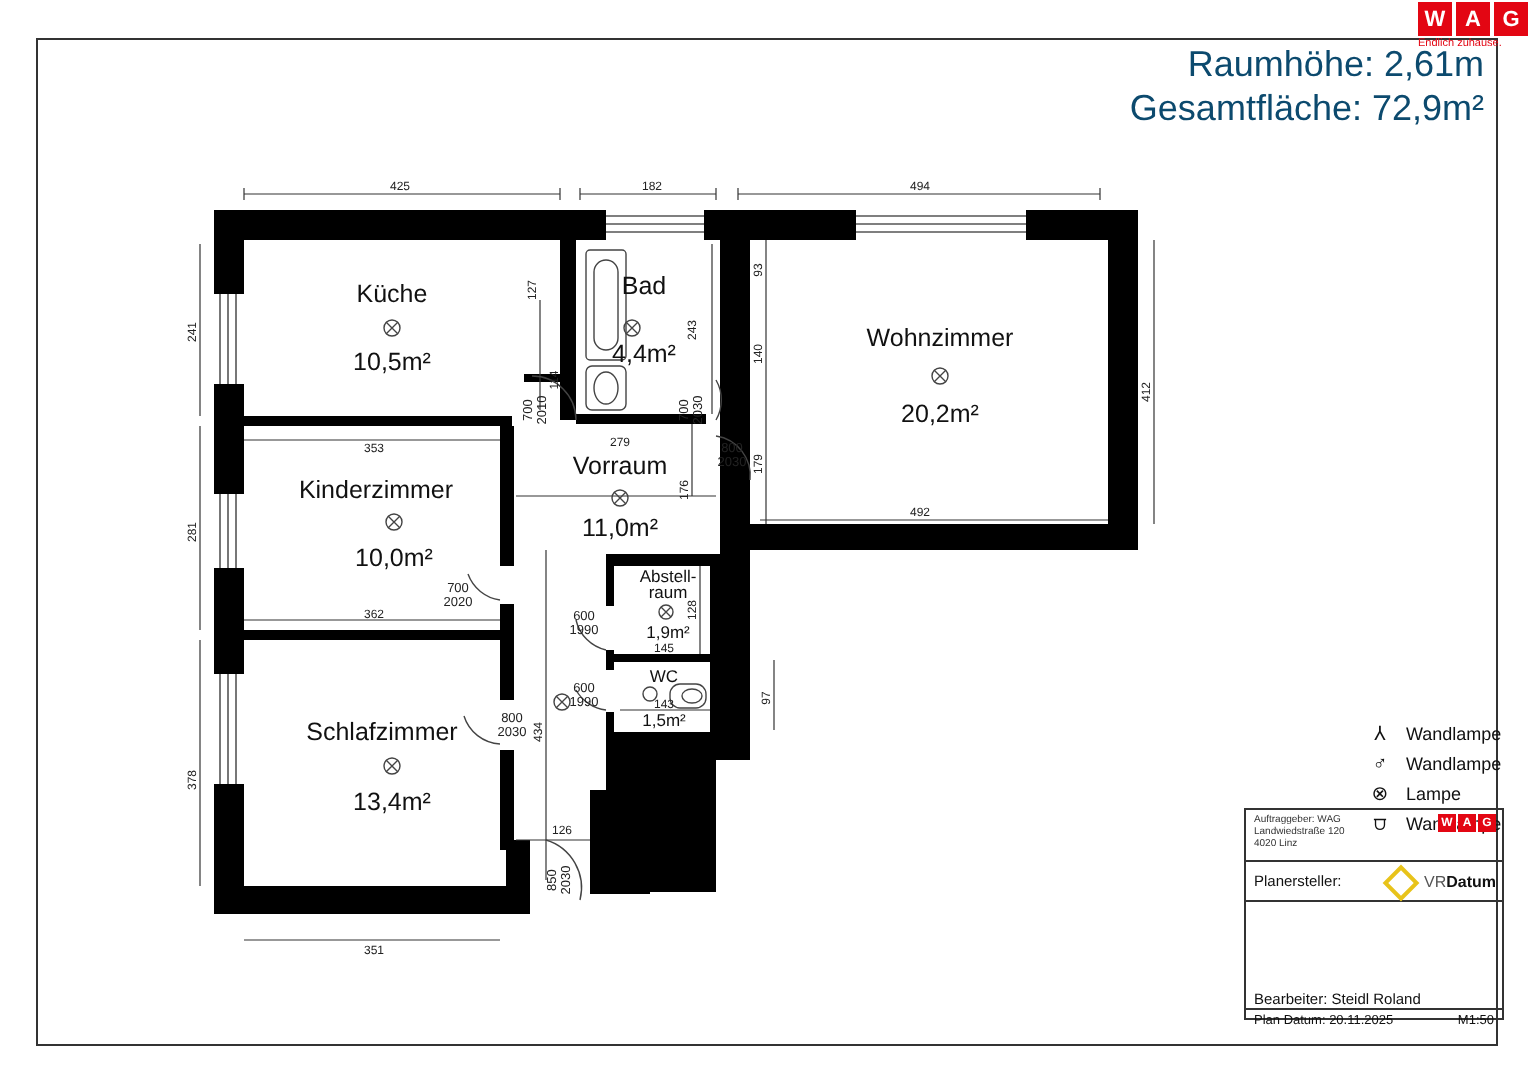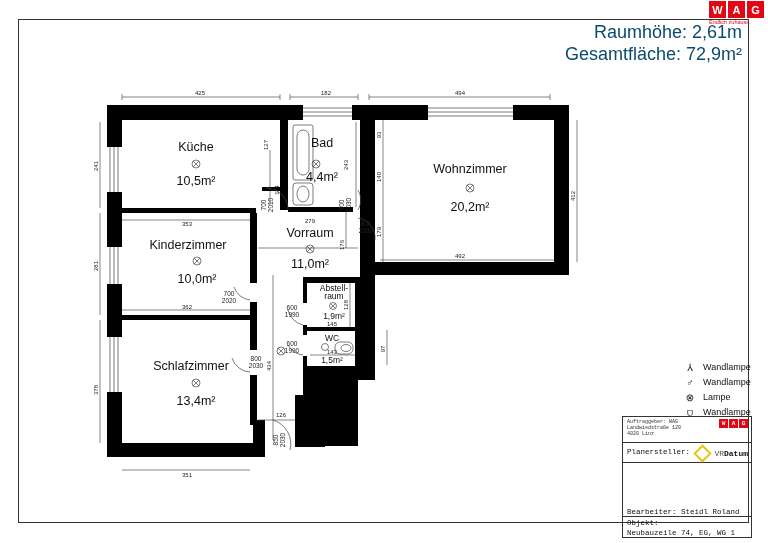--- a/index.html
+++ b/index.html
@@ -11,21 +11,21 @@
   .t-door{font-family:"Liberation Sans",sans-serif;font-size:6.5px;fill:#222;}
   .t-small{font-family:"Liberation Sans",sans-serif;font-size:8.5px;fill:#111;}
   .hdr{position:absolute;right:26px;text-align:right;font-size:18px;line-height:20px;color:#0c4a6e;}
   .logo{position:absolute;left:709px;top:1px;width:56px;}
   .logo .boxes{display:flex;gap:2px;}
   .logo .b{width:17px;height:17px;background:#e30613;color:#fff;font-size:11px;font-weight:bold;display:flex;align-items:center;justify-content:center;}
   .logo .slogan{font-size:5.5px;color:#e30613;margin-top:1px;}
   .legend{position:absolute;left:683px;top:360px;font-size:9px;line-height:15px;}
   .legend .row{display:flex;align-items:center;gap:6px;}
   .legend .sym{width:14px;text-align:center;font-size:10px;}
-  .tb{position:absolute;left:622px;top:416px;width:130px;height:122px;border:1px solid #333;box-sizing:border-box;font-size:7.5px;font-family:Liberation Mono, monospace;}
+  .tb{position:absolute;left:622px;top:404px;width:130px;height:106px;border:1px solid #333;box-sizing:border-box;font-size:7.5px;}
   .tb .sec{border-bottom:1px solid #333;box-sizing:border-box;position:relative;}
   .tb .s1{height:26px;font-size:5px;line-height:6px;padding:2px 4px;color:#333;}
   .tb .s2{height:20px;padding:5px 4px;}
   .tb .s3{height:10px;padding:0 4px;line-height:10px;margin-top:44px;}
   .tb .s4{height:28px;padding:1px 4px;line-height:10px;}
   .tb .s5{height:11px;border-bottom:none;padding:0 4px;line-height:11px;font-size:6.5px;display:flex;justify-content:space-between;}
   .tb .mini-logo{position:absolute;right:3px;top:2px;display:flex;gap:1px;}
   .tb .mini-logo .b{width:9px;height:9px;background:#e30613;color:#fff;font-size:6px;display:flex;align-items:center;justify-content:center;font-weight:bold;}
   .tb .vr{position:absolute;right:3px;top:4px;font-size:8px;color:#555;}
   .tb .vr b{color:#111;}
@@ -290,21 +290,17 @@
       <div class="b">W</div>
       <div class="b">A</div>
       <div class="b">G</div>
     </div>
   </div>
   <div class="sec s2">
     <span>Planersteller:</span>
     <span class="vr"><span class="diamond"></span><span>VR</span><b>Datum</b></span>
   </div>
   <div class="sec s3">Bearbeiter: Steidl Roland</div>
-  <div class="sec s4">
-    <div>Objekt:</div>
-    <div>Neubauzeile 74, EG, WG 1</div>
-  </div>
   <div class="sec s5">
     <span>Plan Datum: 20.11.2025</span>
     <span>M1:50</span>
   </div>
 </div>
 
 </body></html>

